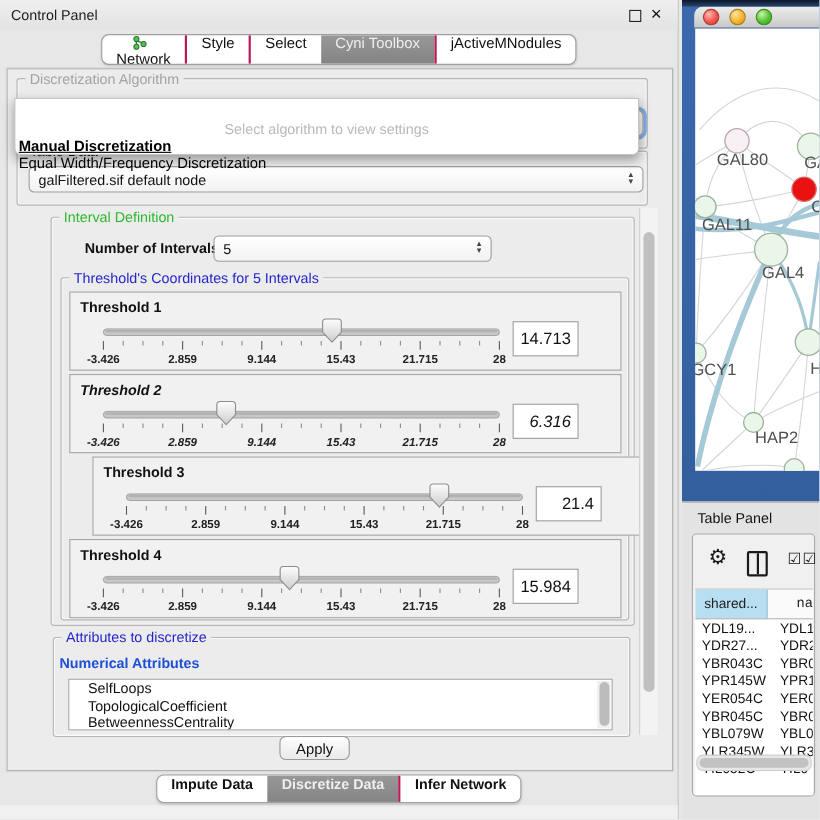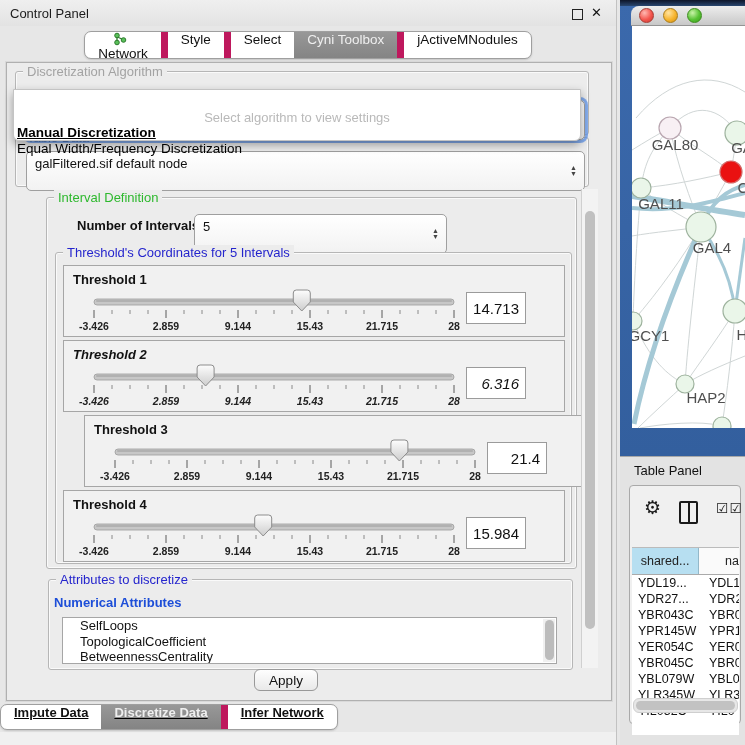--- a/index.html
+++ b/index.html
@@ -7,33 +7,33 @@
   #root{position:absolute;inset:0;}
   
   .left-window{position:absolute;left:0;top:0;width:616px;height:745px;background:#e7e7e7;border-right:1px solid #c2c2c2;}
   .titlebar{position:absolute;left:0;top:0;width:616px;height:26px;background:linear-gradient(#efefef,#e3e3e3);}
   .titlebar .title{position:absolute;left:10px;top:6px;font-size:13px;color:#1c1c1c;}
   .float-btn{position:absolute;right:33px;top:9px;width:9px;height:9px;border:1.6px solid #222;display:inline-block;}
   .close-btn{position:absolute;right:14px;top:5px;font-size:13px;font-weight:bold;color:#111;cursor:default;}
   .top-tabs{position:absolute;left:0;top:31px;width:616px;display:flex;justify-content:center;}
   .tabgroup{display:flex;background:#fff;border:1px solid #9f9f9f;border-radius:7px;overflow:hidden;height:26px;box-shadow:0 1px 2px rgba(0,0,0,.15);}
   .tabgroup .tab{display:flex;align-items:center;padding:0 13px;font-size:13.5px;color:#111;position:relative;flex-direction:column;}
-  .tabgroup .tab.sep{border-left:7px solid #be185d;}
+  .tabgroup .tab.sep{border-left:2px solid #be185d;}
   .tabgroup .tab.selected{background:linear-gradient(#989898,#848484);color:#efefef;}
   .tabgroup .tab .net-icon{margin-right:6px;display:inline-block;line-height:0;}
   
   .main-panel{position:absolute;left:6px;top:62px;width:604px;height:637px;background:#ececec;border:1px solid #b0b0b0;outline:1px solid #d9d9d9;}
   .titled{position:absolute;border:1px solid #b6b6b6;border-radius:3px;box-shadow:inset 0 0 0 1px #fafafa;}
   .box-title{position:absolute;top:-8px;left:7px;background:#ececec;padding:0 4px;font-size:13px;color:#1a1a1a;line-height:15px;white-space:nowrap;}
   .box-title.gray{color:#a3a3a3;}
   .box-title.green{color:#2db82d;}
   .box-title.blue{color:#2525cd;}
   .algo-box{left:8px;top:8px;width:572px;height:62px;}
   .tabledata-box{left:8px;top:74px;width:572px;height:48px;}
-  .combo{position:absolute;background:linear-gradient(#ffffff,#f2f2f2);border:1px solid #9f9f9f;border-radius:5px;height:40px;font-size:13px;color:#111;line-height:24px;padding-left:8px;box-sizing:border-box;}
+  .combo{position:absolute;background:linear-gradient(#ffffff,#f2f2f2);border:1px solid #9f9f9f;border-radius:5px;height:24px;font-size:13px;color:#111;line-height:24px;padding-left:8px;box-sizing:border-box;}
   .combo .arrows{position:absolute;right:7px;top:0;height:100%;display:flex;flex-direction:column;justify-content:center;line-height:6px;font-size:7px;color:#444;}
   .combo.focused{box-shadow:0 0 0 3px rgba(96,150,235,.75);z-index:10;}
   .algo-combo{left:10px;top:28px;width:559px;}
   .td-combo{left:10px;top:13px;width:559px;}
   .dropdown-popup{position:absolute;left:6px;top:26px;width:566px;height:50px;background:#fff;border:1px solid #c4c4c4;border-radius:0 0 6px 6px;box-shadow:0 4px 10px rgba(0,0,0,.35);z-index:50;}
   .popup-placeholder{text-align:center;font-size:13px;color:#b9b9b9;padding-top:20px;height:15px;}
   .popup-item{font-size:13.5px;color:#000;padding-left:3px;height:16px;line-height:16px;white-space:nowrap;}
   .popup-item.bold{font-weight:bold;text-decoration:underline;}
   
   .interval-box{left:39px;top:134px;width:529px;height:370px;}
@@ -50,45 +50,45 @@
   .attr-list{position:absolute;left:13px;top:37px;width:495px;height:47px;background:#fff;border:1px solid #a6a6a6;overflow:hidden;box-sizing:border-box;}
   .attr-item{font-size:13px;color:#111;padding-left:17px;line-height:15.5px;white-space:nowrap;}
   .attr-scrollbar{position:absolute;right:1px;top:1px;width:12px;height:43px;background:#f0f0f0;}
   .attr-scrollbar .thumb{position:absolute;left:1.5px;top:1px;width:9px;height:40px;background:#bcbcbc;border-radius:5px;}
   
   .main-scrollbar{position:absolute;left:574px;top:126px;width:16px;height:479px;background:#f3f3f3;border-left:1px solid #d0d0d0;}
   .main-scrollbar .thumb{position:absolute;left:2.5px;top:22px;width:10px;height:418px;background:#c0c0c0;border-radius:6px;}
   .apply-btn{position:absolute;left:247px;top:606px;width:64px;height:22px;background:linear-gradient(#fefefe,#e9e9e9);border:1px solid #999;border-radius:6px;font-size:13.5px;color:#111;font-family:inherit;padding:0;}
   
   .bottom-strip{position:absolute;left:0;top:732px;width:616px;height:13px;background:#f0f0f0;}
-  .bottom-tabs{position:absolute;left:0;top:704px;width:616px;display:flex;justify-content:flex-start;text-decoration:underline;}
+  .bottom-tabs{position:absolute;left:0;top:704px;width:616px;display:flex;justify-content:center;}
   .bottom-tabs .tabgroup{height:24px;}
   .bottom-tabs .tab{font-weight:bold;font-size:13px;}
   
   .right-side{position:absolute;left:620px;top:0;width:125px;height:745px;background:#e3e3e3;}
   .blue-bg{position:absolute;left:0;top:0;width:125px;height:456px;background:linear-gradient(180deg,#3b69ac,#335f9e);}
   .dark-strip{position:absolute;left:0;top:0;width:125px;height:6px;background:linear-gradient(#0d1529,#28466f);}
   .net-titlebar{position:absolute;left:11px;top:6px;width:114px;height:20px;background:linear-gradient(#ededed,#c8c8c8);border-radius:8px 0 0 0;border-bottom:1px solid #949494;display:flex;align-items:center;padding-left:8px;gap:9px;box-sizing:border-box;}
   .tl{width:13px;height:13px;border-radius:50%;display:inline-block;}
   .tl.red{background:radial-gradient(circle at 35% 30%,#ffb9b2,#f4564e 55%,#c53a32);border:0.5px solid #a83b33;}
   .tl.yellow{background:radial-gradient(circle at 35% 30%,#ffe3a0,#f6b42e 55%,#d18f15);border:0.5px solid #ab7c17;}
   .tl.green{background:radial-gradient(circle at 35% 30%,#c9f3a8,#57c234 55%,#3a9d1c);border:0.5px solid #3c8c1e;}
   .net-canvas{position:absolute;left:12px;top:26px;width:113px;height:402px;background:#fff;}
   
   .table-panel-area{position:absolute;left:0;top:456px;width:125px;height:289px;background:#e3e3e3;border-top:1px solid #a8a8a8;box-sizing:border-box;}
   .tp-title{position:absolute;left:14px;top:6px;font-size:13px;color:#111;}
   .tp-box{position:absolute;left:9px;top:28px;width:112px;height:239px;background:#f0f0f0;border:1px solid #a9a9a9;border-radius:4px;box-sizing:border-box;}
   .gear{position:absolute;left:14px;top:10px;font-size:19px;color:#1a1a1a;}
   .colicon{position:absolute;left:49px;top:15px;width:15px;height:19px;border:2px solid #1a1a1a;border-radius:2px;}
   .colicon i{position:absolute;left:50%;top:0;width:2px;height:100%;background:#1a1a1a;margin-left:-1px;}
   .cbicons{position:absolute;left:86px;top:14px;font-size:14px;color:#1a1a1a;letter-spacing:1px;white-space:nowrap;}
-  .tp-table{position:absolute;left:2px;top:49px;width:107px;height:187px;background:#fff;border-top:1px solid #bbb;overflow:hidden;margin-top:12px;}
+  .tp-table{position:absolute;left:2px;top:49px;width:107px;height:187px;background:#fff;border-top:1px solid #bbb;overflow:hidden;}
   .tp-header{display:flex;height:26px;border-bottom:1px solid #aaa;}
   .th1{width:74px;background:#b7dff1;border-right:1px solid #93b8c9;font-size:12.5px;color:#222;text-align:center;line-height:26px;}
-  .th2{flex:1;background:#fafafa;font-size:12.5px;color:#222;line-height:26px;padding-left:26px;white-space:nowrap;}
+  .th2{flex:1;background:#fafafa;font-size:12.5px;color:#222;line-height:26px;padding-left:26px;white-space:nowrap;font-family:Liberation Mono, monospace;}
   .tp-row{display:flex;height:16px;font-size:12.5px;color:#111;line-height:16px;white-space:nowrap;}
   .tp-row .c1{width:71px;padding-left:6px;overflow:hidden;}
   .tp-row .c2{flex:1;overflow:hidden;}
   .tp-hscroll{position:absolute;left:1px;right:1px;bottom:22px;height:13px;background:#e7e7e7;border-radius:6px;border:1px solid #cfcfcf;}
   .tp-hscroll .thumb{position:absolute;left:2px;top:1.5px;width:96%;height:9px;background:#c2c2c2;border-radius:5px;}
 </style>
 </head>
 <body>
 
 <div id="root">

